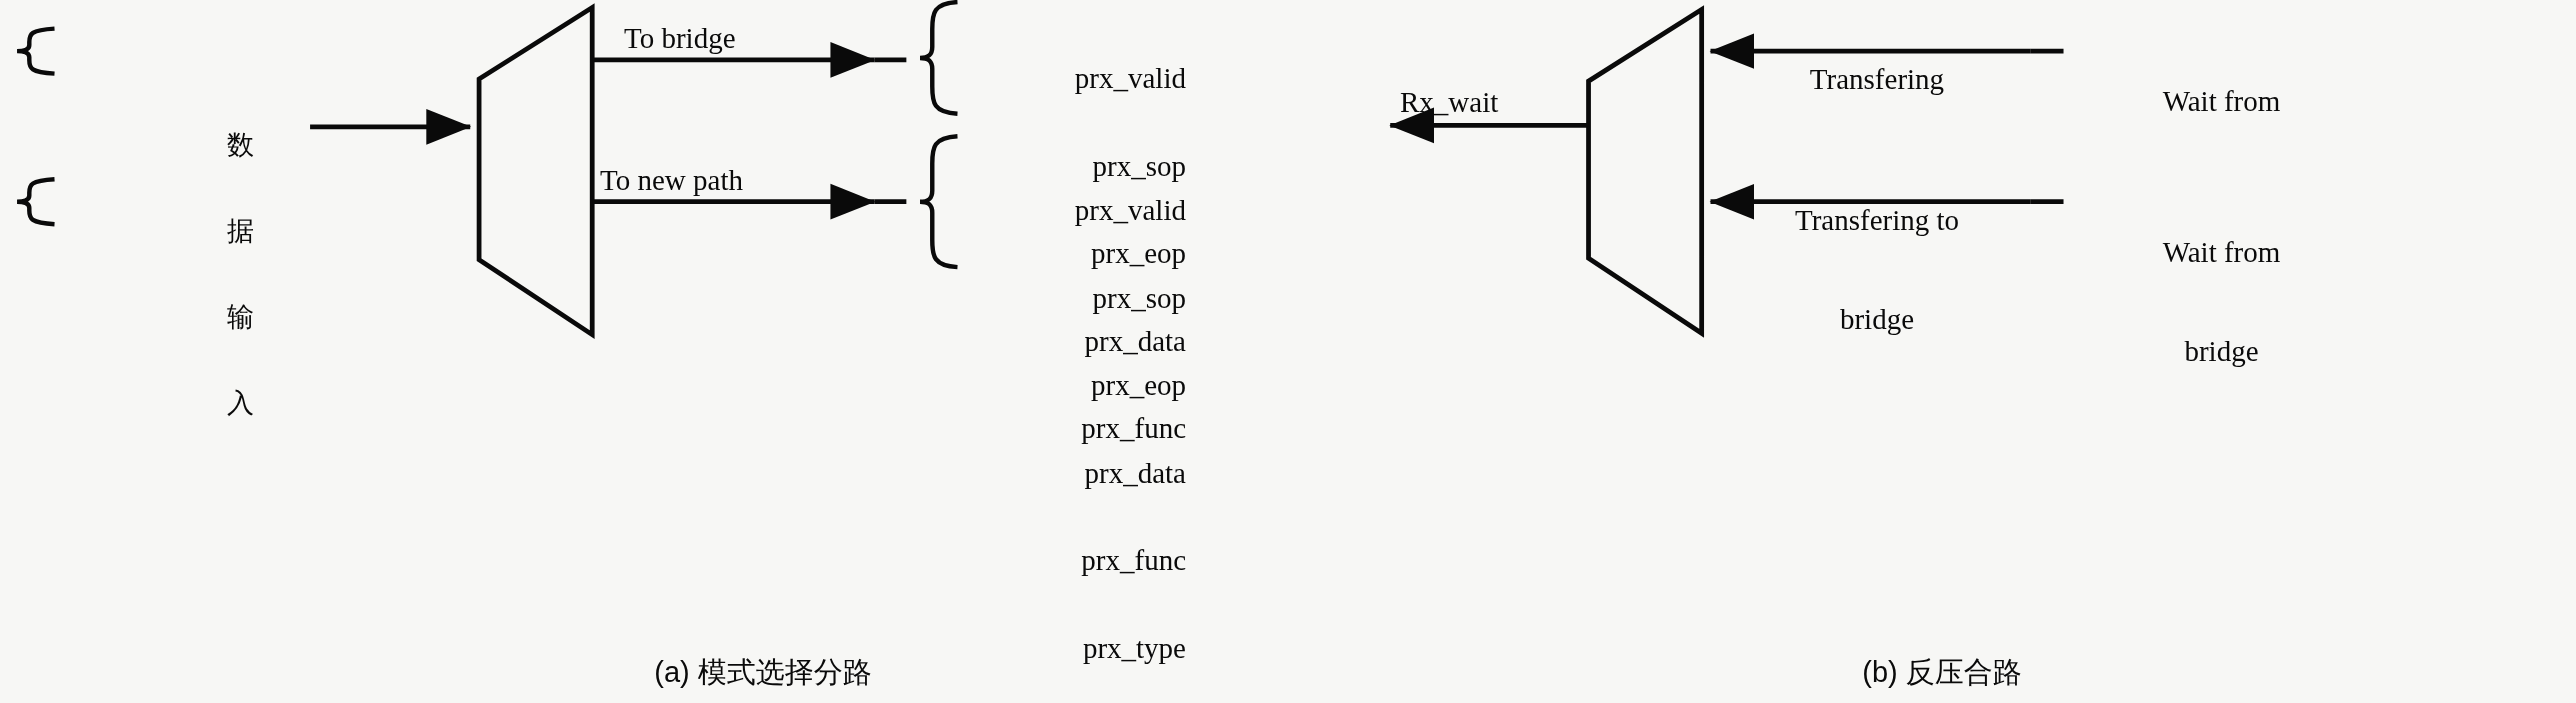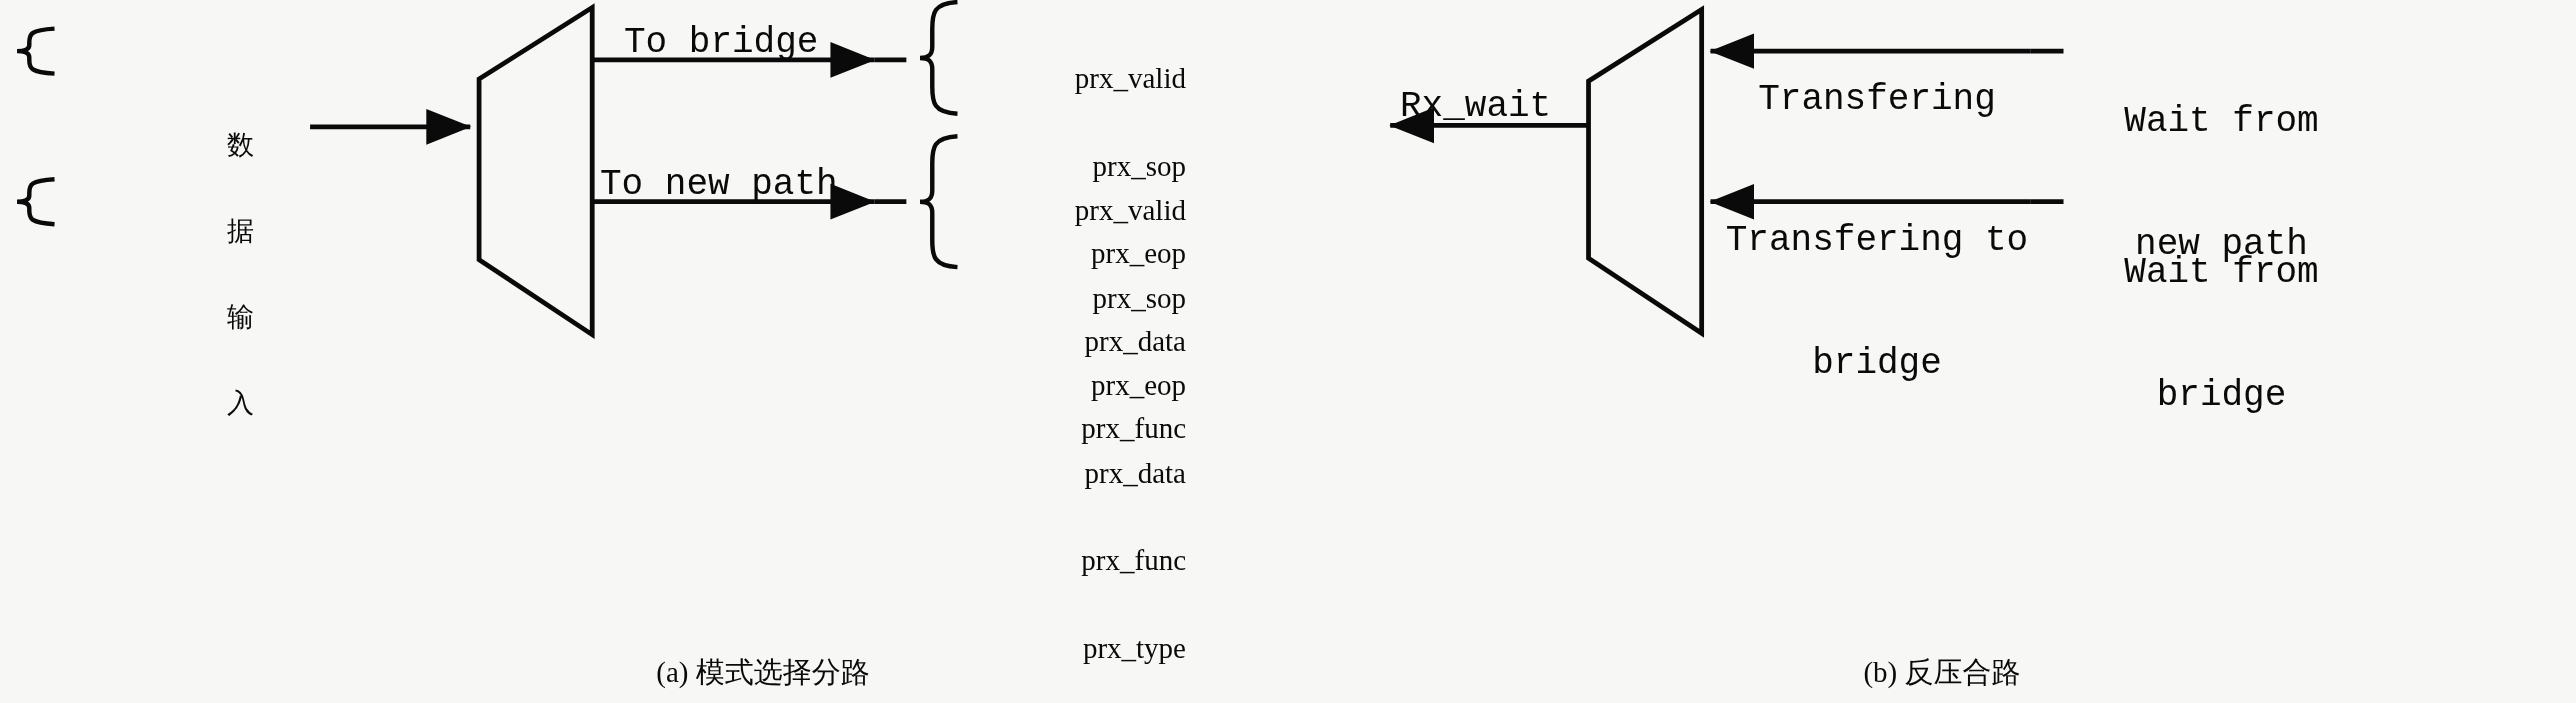--- a/index.html
+++ b/index.html
@@ -7,22 +7,22 @@
     width:2576px;height:704px;
     background:#f7f7f5;
     font-family:"Liberation Serif","DejaVu Serif",serif;
     color:#000;
     overflow:hidden;
     position:relative;
   }
   #stage{position:absolute;left:0;top:0;width:2576px;height:704px;}
   svg.layer{position:absolute;left:0;top:0;width:2576px;height:704px;overflow:visible;}
   .lbl{position:absolute;white-space:pre;line-height:1.14;color:#0a0a0a;}
-  .en{font-family:Liberation Mono, monospace;font-size:36px;}
-  .cjk{font-family:Liberation Serif, serif;font-size:27px;}
+  .en{font-family:Liberation Serif, serif;font-size:29px;}
+  .cjk{font-family:Liberation Sans, sans-serif;font-size:27px;}
   .sig{font-family:"Liberation Serif","DejaVu Serif",serif;font-size:29px;text-align:right;}
   .ctr{text-align:center;}
   .caption{font-size:29px;}
   .vstack{width:31px;text-align:center;line-height:1.06;font-size:27px;}
   .siglist > div{height:21.5px;text-align:right;}
   .siglist.bot > div{height:21.5px;}
 </style>
 </head>
 <body>
 
@@ -126,21 +126,20 @@
   <div class="lbl cjk caption ctr" style="left:477px;top:656px;width:572px;">(a) 模式选择分路</div>
 
   <div class="lbl en" style="left:1400px;top:86px;">Rx_wait</div>
 
   <div class="lbl en ctr" style="left:1717px;top:-2.7px;width:320px;">
     <div>Transfering</div>
   </div>
 
   <div class="lbl en ctr" style="left:2109px;top:19px;width:225px;">
     <div>Wait from</div>
-    <div>new path</div>
   </div>
 
   <div class="lbl en ctr" style="left:1717px;top:138px;width:320px;">
     <div>Transfering to</div>
     <div>bridge</div>
   </div>
 
   <div class="lbl en ctr" style="left:2109px;top:170px;width:225px;">
     <div>Wait from</div>
     <div>bridge</div>

